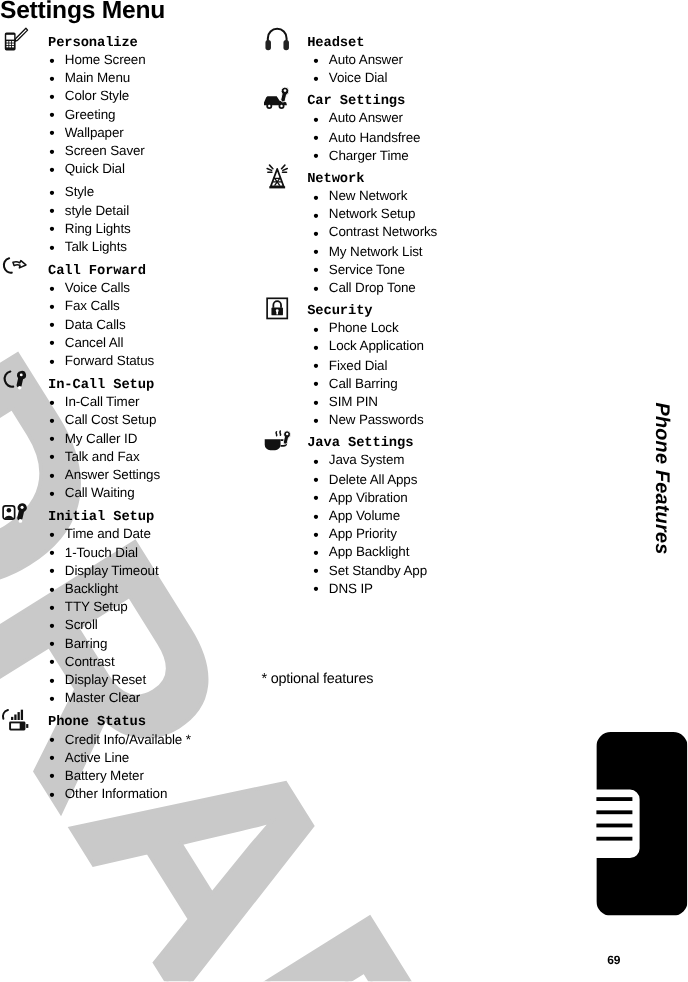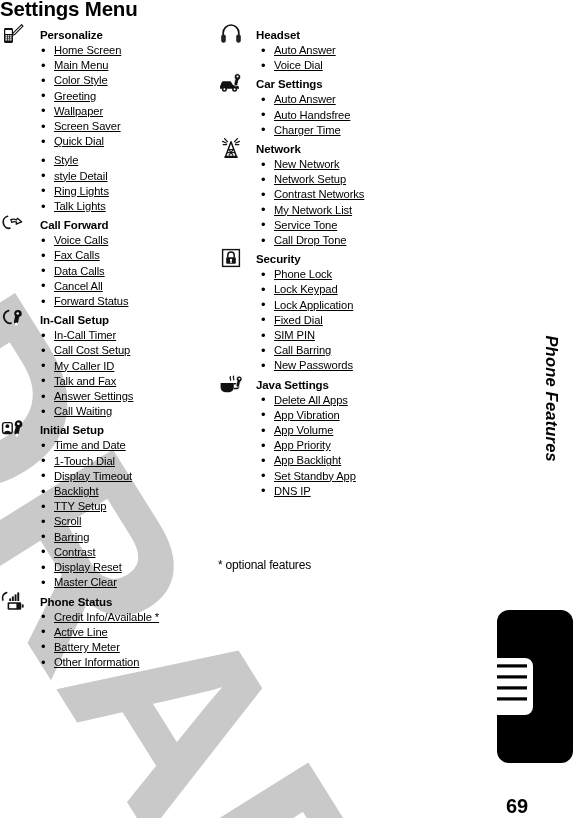--- a/index.html
+++ b/index.html
@@ -65,22 +65,23 @@
   }
   #col-left  { left: 0px;   width: 215px; }
   #col-right { left: 218px; width: 220px; }
 
   .section {
     position: relative;
     margin-bottom: 4px;
   }
   .section-head {
     display: flex;
-    align-items: flex-start;
+    align-items: center;
     height: 15px;
+    font-family: Liberation Mono, monospace;
   }
   .sec-icon {
     width: 26px;
     min-width: 26px;
     height: 22px;
     margin-top: -5px;
     display: flex;
     align-items: center;
     justify-content: center;
   }
@@ -89,21 +90,20 @@
     font-size: 11.5px;
     font-weight: bold;
     letter-spacing: -0.1px;
     line-height: 14px;
     padding-left: 14px;
   }
   .sec-items {
     list-style: none;
     margin: 0;
     padding: 0 0 0 54px;
-    text-decoration: underline;
   }
   .sec-items li {
     position: relative;
     font-size: 11.2px;
     line-height: 15.2px;
     letter-spacing: -0.1px;
     white-space: nowrap;
   }
   .sec-items li::before {
     content: "\2022";
@@ -152,21 +152,21 @@
     width: 76px;
     height: 153px;
     z-index: 3;
   }
 
   
   #page-number {
     position: absolute;
     left: 506px;
     top: 795px;
-    font-size: 20px;
+    font-size: 10px;
     font-weight: bold;
     z-index: 3;
   }
 </style>
 </head>
 <body>
 
 <div id="page">
 
   <div id="watermark">
@@ -393,43 +393,43 @@
       <path d="M7.8 10.4 V8.2 a3.2 3.2 0 0 1 6.4 0 v2.2" fill="none" stroke="#111" stroke-width="1.5"></path>
       <rect x="6.2" y="10.2" width="9.6" height="6.6" rx="0.8" fill="#111"></rect>
       <circle cx="11" cy="12.9" r="1.2" fill="#fff"></circle>
       <rect x="10.3" y="13.2" width="1.4" height="2.8" fill="#fff"></rect>
     </svg>
           </span>
           <span class="sec-title">Security</span>
         </div>
         <ul class="sec-items">
           <li>Phone Lock</li>
-          <li>Lock Keypad</li>
           <li>Lock Application</li>
           <li>Fixed Dial</li>
+          <li>Call Barring</li>
           <li>SIM PIN</li>
-          <li>Call Barring</li>
           <li>New Passwords</li>
         </ul>
       </div>
       <div class="section">
         <div class="section-head">
           <span class="sec-icon">
             <svg width="26" height="22" viewBox="0 0 26 22">
       <path d="M12.4 3.8 c-1.2 1.3 0.8 2 0.1 3.3" fill="none" stroke="#111" stroke-width="1.3" stroke-linecap="round"></path>
       <path d="M15.6 3.2 c-1.2 1.4 0.8 2.1 0.1 3.5" fill="none" stroke="#111" stroke-width="1.3" stroke-linecap="round"></path>
       <path d="M2.6 10 h13.2 v4.6 a4.6 4.6 0 0 1 -4.6 4.6 H7.2 a4.6 4.6 0 0 1 -4.6 -4.6 Z" fill="#111"></path>
       <path d="M15.8 10.8 h2.4 a2.4 2.4 0 0 1 0 4.8 h-2.4" fill="none" stroke="#111" stroke-width="1.5"></path>
       <path d="M21.2 3 a3 3 0 0 0 -2.1 5 l-1 4.3 a1.7 1.7 0 0 0 3.3 0.7 l1 -4.3 A3 3 0 0 0 21.2 3 Z" fill="#111" stroke="#fff" stroke-width="0.7"></path>
       <circle cx="21.3" cy="5.7" r="1" fill="#fff"></circle>
     </svg>
           </span>
           <span class="sec-title">Java Settings</span>
         </div>
         <ul class="sec-items">
+          <li>Java System</li>
           <li>Delete All Apps</li>
           <li>App Vibration</li>
           <li>App Volume</li>
           <li>App Priority</li>
           <li>App Backlight</li>
           <li>Set Standby App</li>
           <li>DNS IP</li>
         </ul>
       </div>
     </div>

